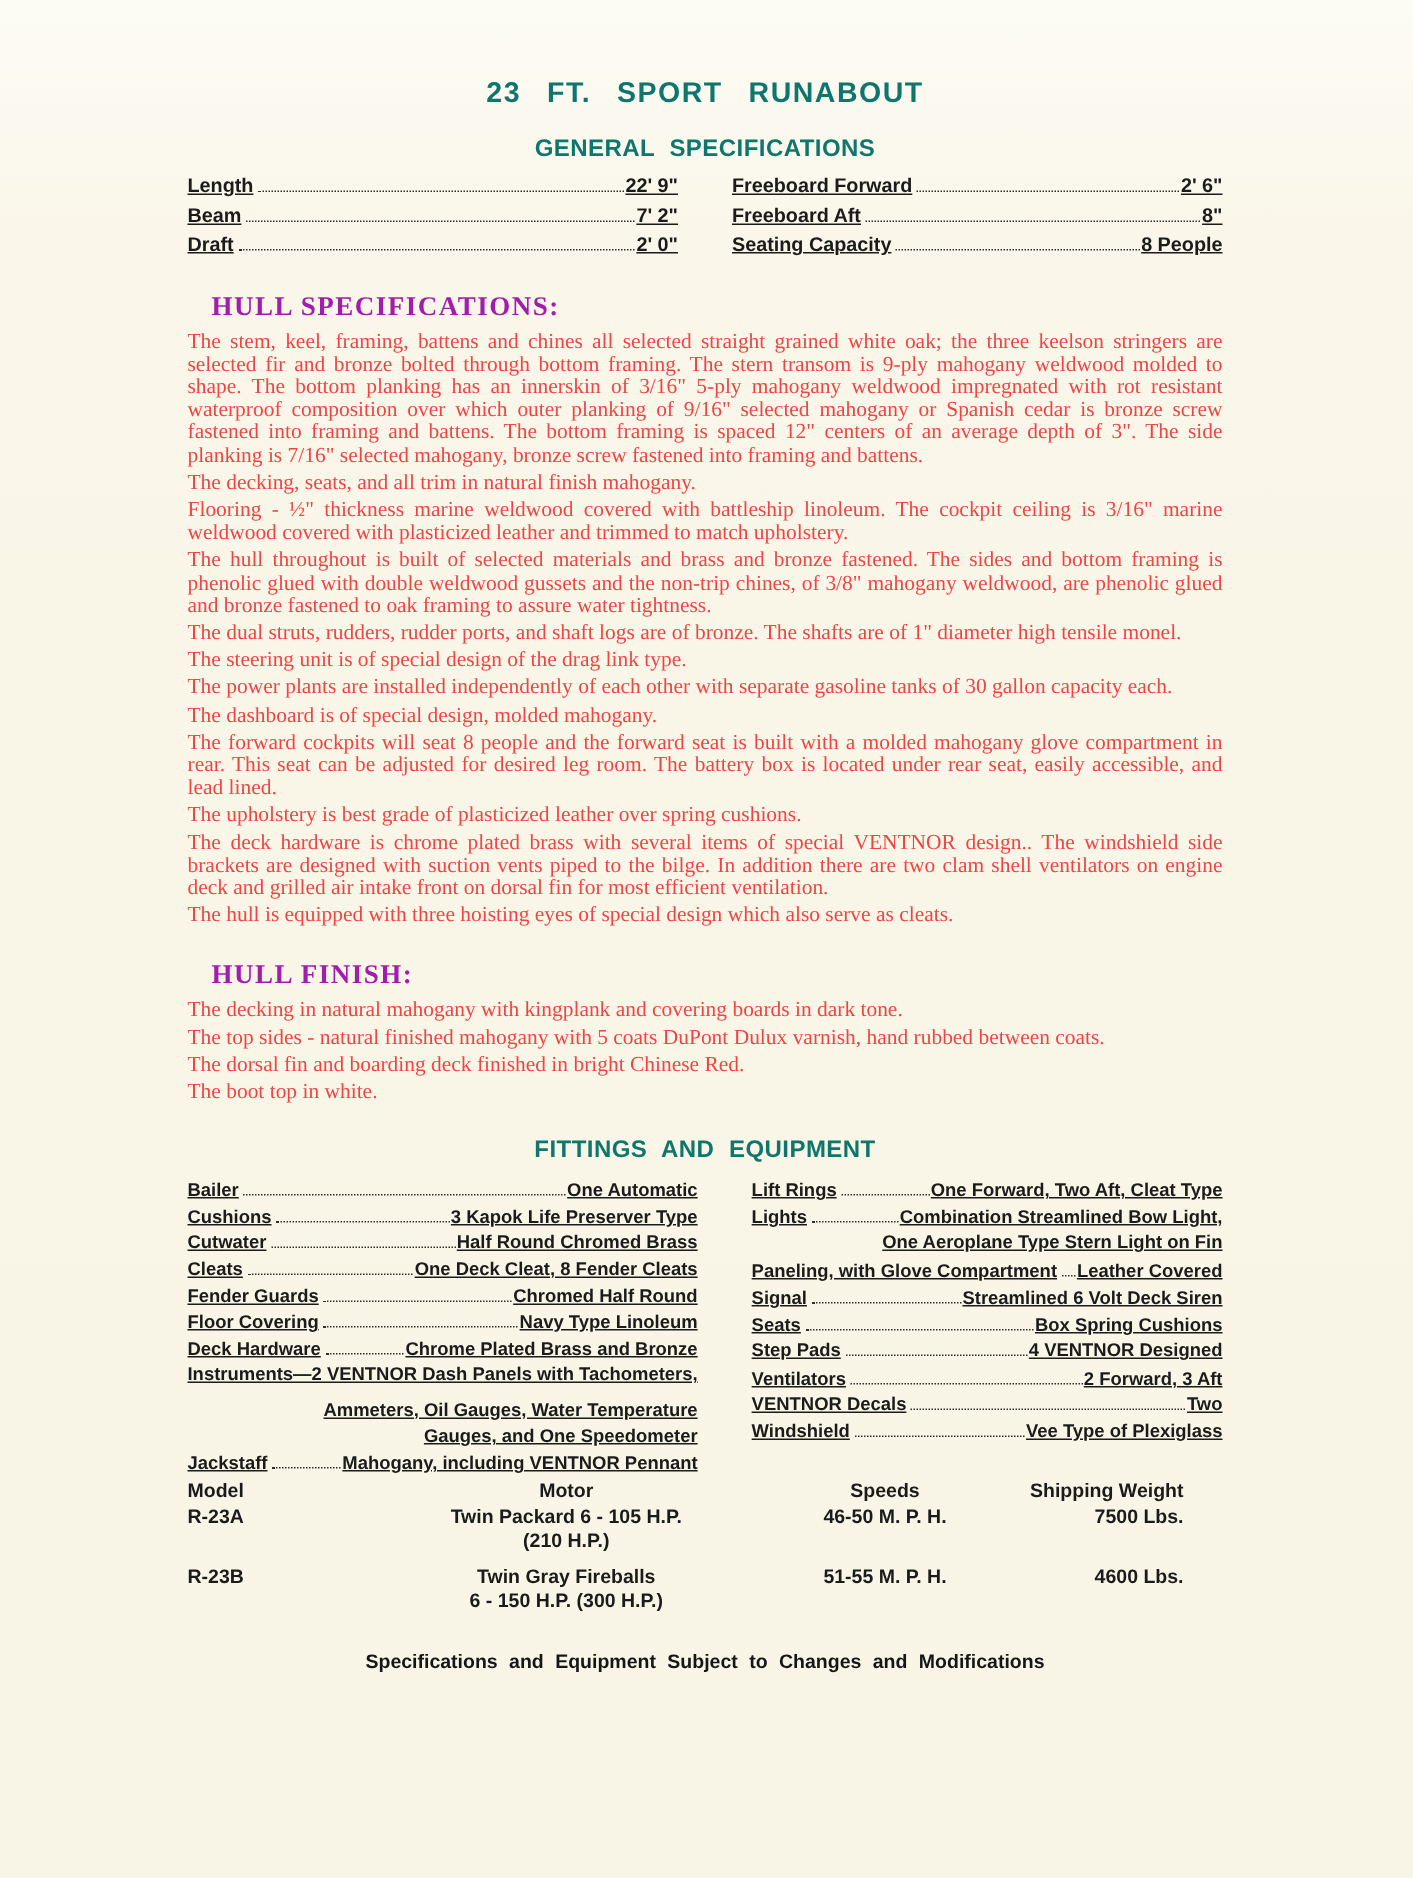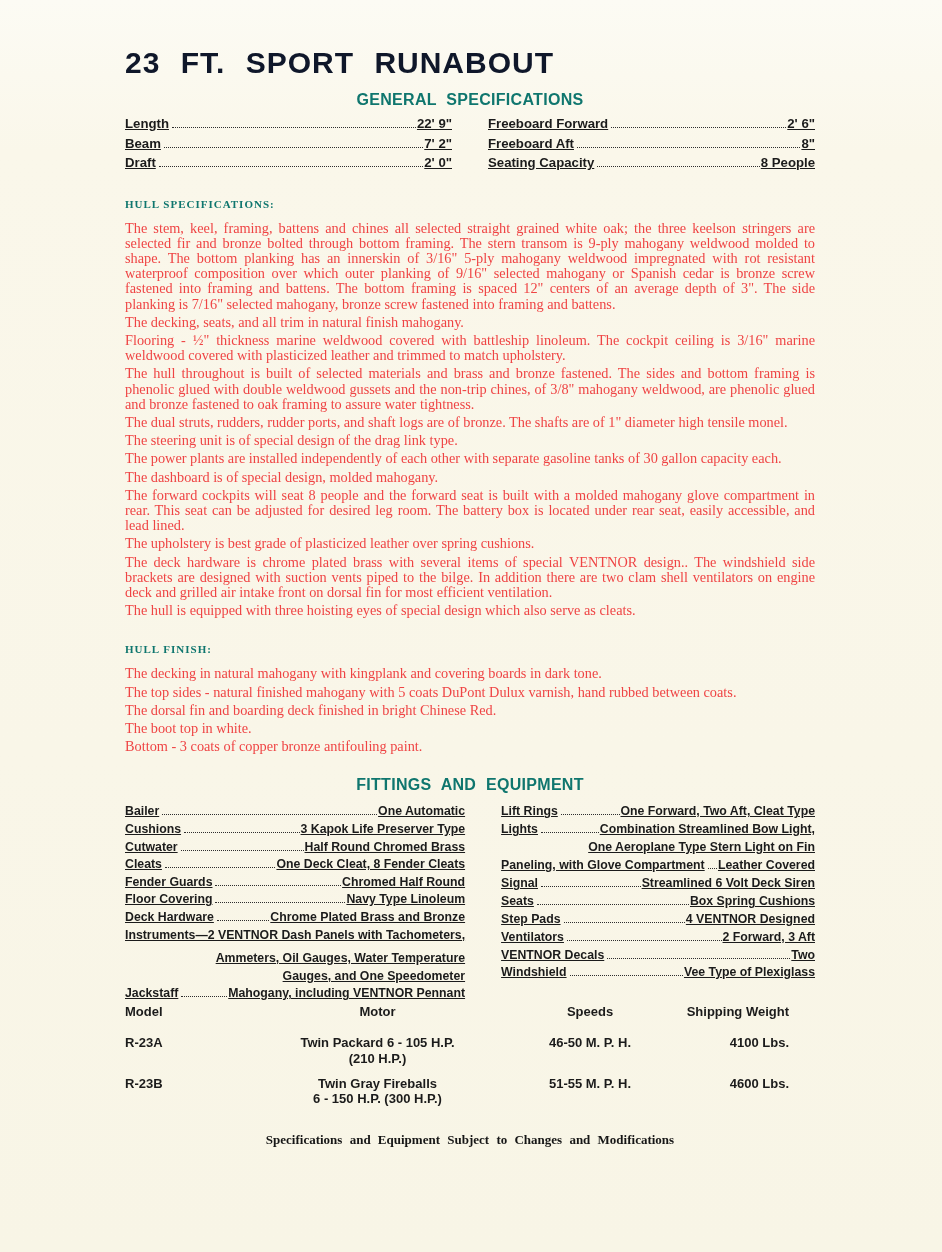--- a/index.html
+++ b/index.html
@@ -6,30 +6,30 @@
   body{
     width:942px;height:1252px;
     background:linear-gradient(180deg,#fcfbf4 0%,#faf7ea 12%,#f9f6e8 60%,#f8f5e6 100%);
     font-family:"Liberation Sans",sans-serif;
     color:#1b1b1b;
     overflow:hidden;
   }
   .page{width:690px;padding:46px 127px 0 125px;}
 
   .title{
-    font-size:30px;line-height:33px;font-weight:bold;text-align:left;
-    letter-spacing:1px;word-spacing:11px;color:#0f172a;margin:0 0 12px 0;
+    font-size:19px;line-height:33px;font-weight:bold;text-align:center;
+    letter-spacing:1px;word-spacing:11px;color:#0f766e;margin:0 0 12px 0;
   }
   .sans-heading{
     font-size:16px;line-height:18px;font-weight:bold;text-align:center;
     letter-spacing:.3px;word-spacing:5px;color:#0f766e;margin:0 0 8px 0;
   }
   .serif-heading{
-    font-family:"Liberation Serif",serif;font-size:11px;line-height:20px;
-    font-weight:bold;letter-spacing:1px;color:#0f766e;margin:18px 0 7px 0;
+    font-family:"Liberation Serif",serif;font-size:18px;line-height:20px;
+    font-weight:bold;letter-spacing:1px;color:#a21caf;margin:18px 0 7px 16px;
   }
 
   .two-col{display:grid;grid-template-columns:1fr 1fr;column-gap:36px;text-decoration:underline;}
 
   
   .lrow{display:flex;align-items:baseline;margin-bottom:4.5px;}
   .lrow .lbl{white-space:nowrap;}
   .lrow .dots{flex:1 1 auto;min-width:8px;border-bottom:1.7px dotted #2e2e2e;margin:0 1px 3px 3px;}
   .lrow .val{white-space:nowrap;text-align:right;}
   .genspecs{font-size:13.2px;line-height:13.6px;font-weight:bold;margin-bottom:4px;}
@@ -46,27 +46,27 @@
   .fittings .nol{display:block;white-space:nowrap;margin-bottom:10px;}
   .fittings .cont{text-align:right;margin-bottom:4.2px;}
   .fittings .gap{margin-top:5px;}
 
   .motor{font-size:13px;line-height:13.6px;font-weight:bold;}
   .motor-grid{display:grid;grid-template-columns:115px 275px 150px 150px;}
   .motor-grid .c1{text-align:left;}
   .motor-grid .c2{text-align:center;}
   .motor-grid .c3{text-align:center;}
   .motor-grid .c4{text-align:right;padding-right:26px;}
-  .motor-head{margin-bottom:18px;}
+  .motor-head{margin-bottom:4px;}
   .motor-row{margin-bottom:9px;}
   .motor-row .c2 div{margin-bottom:2px;}
 
   .footer{
     font-size:13px;font-weight:bold;text-align:center;
-    word-spacing:4px;color:#161616;margin-top:24px;font-family:Liberation Serif, serif;
+    word-spacing:4px;color:#161616;margin-top:24px;
   }
 </style>
 </head>
 <body>
 
 <div class="page">
 
   <h1 class="title">23 FT. SPORT RUNABOUT</h1>
 
   <h2 class="sans-heading">GENERAL SPECIFICATIONS</h2>
@@ -122,21 +122,20 @@
       <p>The deck hardware is chrome plated brass with several items of special VENTNOR design..  The windshield side brackets are designed with suction vents piped to the bilge. In addition there are two clam shell ventilators on engine deck and grilled air intake front on dorsal fin for most efficient ventilation.</p>
       <p>The hull is equipped with three hoisting eyes of special design which also serve as cleats.</p>
     </div>
 
   <h3 class="serif-heading" style="margin-top:21px;">HULL FINISH:</h3>
   <div class="body-text" id="hull-finish-paras">
       <p>The decking in natural mahogany with kingplank and covering boards in dark tone.</p>
       <p>The top sides - natural finished mahogany with 5 coats DuPont Dulux varnish, hand rubbed between coats.</p>
       <p>The dorsal fin and boarding deck finished in bright Chinese Red.</p>
       <p>The boot top in white.</p>
-      <p>Bottom - 3 coats of copper bronze antifouling paint.</p>
     </div>
 
   <h2 class="sans-heading" style="margin-top:22px;margin-bottom:11px;">FITTINGS AND EQUIPMENT</h2>
   <div class="two-col fittings">
     <div class="col" id="fit-left">
         <div class="lrow">
           <span class="lbl">Bailer</span>
           <span class="dots"></span>
           <span class="val">One Automatic</span>
         </div>
@@ -237,21 +236,21 @@
         <div class="c4">Shipping Weight</div>
       </div>
     <div id="motor-rows">
         <div class="motor-grid motor-row">
           <div class="c1">R-23A</div>
           <div class="c2">
             <div>Twin Packard 6 - 105 H.P.</div>
             <div>(210 H.P.)</div>
           </div>
           <div class="c3">46-50 M. P. H.</div>
-          <div class="c4">4100 Lbs.</div>
+          <div class="c4">7500 Lbs.</div>
         </div>
         <div class="motor-grid motor-row">
           <div class="c1">R-23B</div>
           <div class="c2">
             <div>Twin Gray Fireballs</div>
             <div>6 - 150 H.P. (300 H.P.)</div>
           </div>
           <div class="c3">51-55 M. P. H.</div>
           <div class="c4">4600 Lbs.</div>
         </div>

